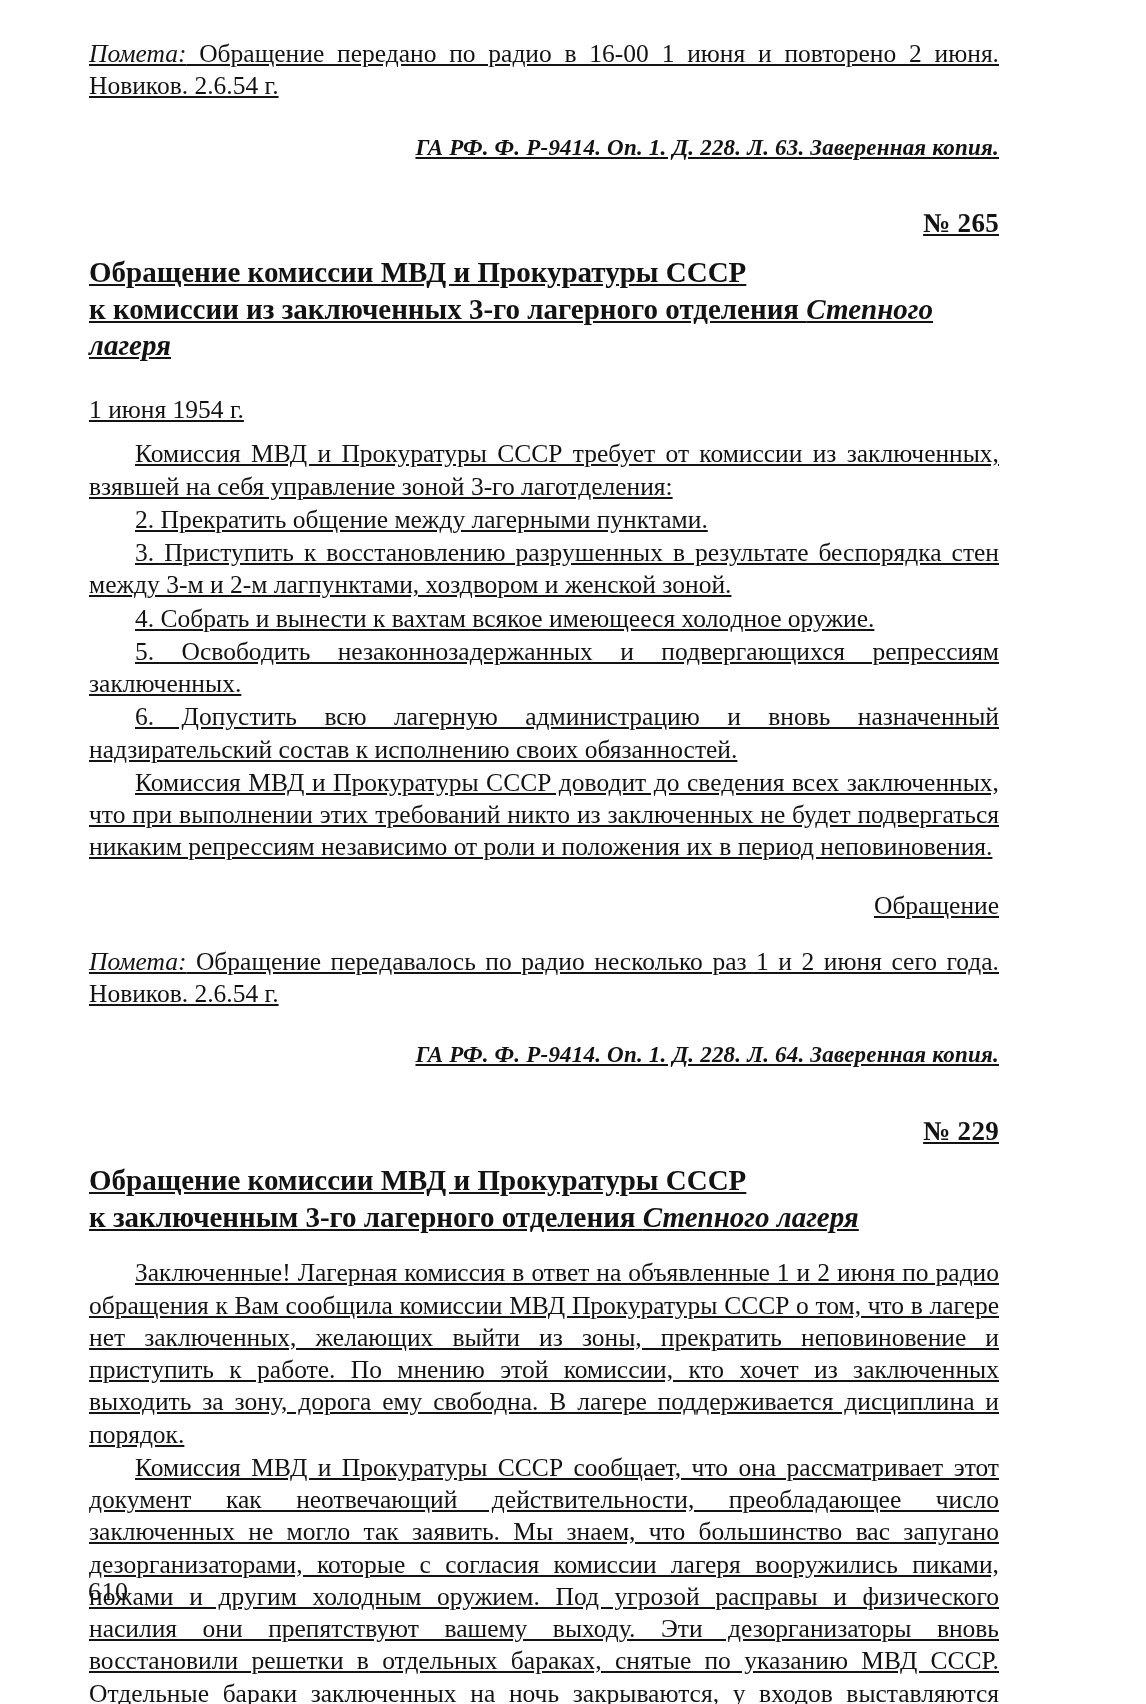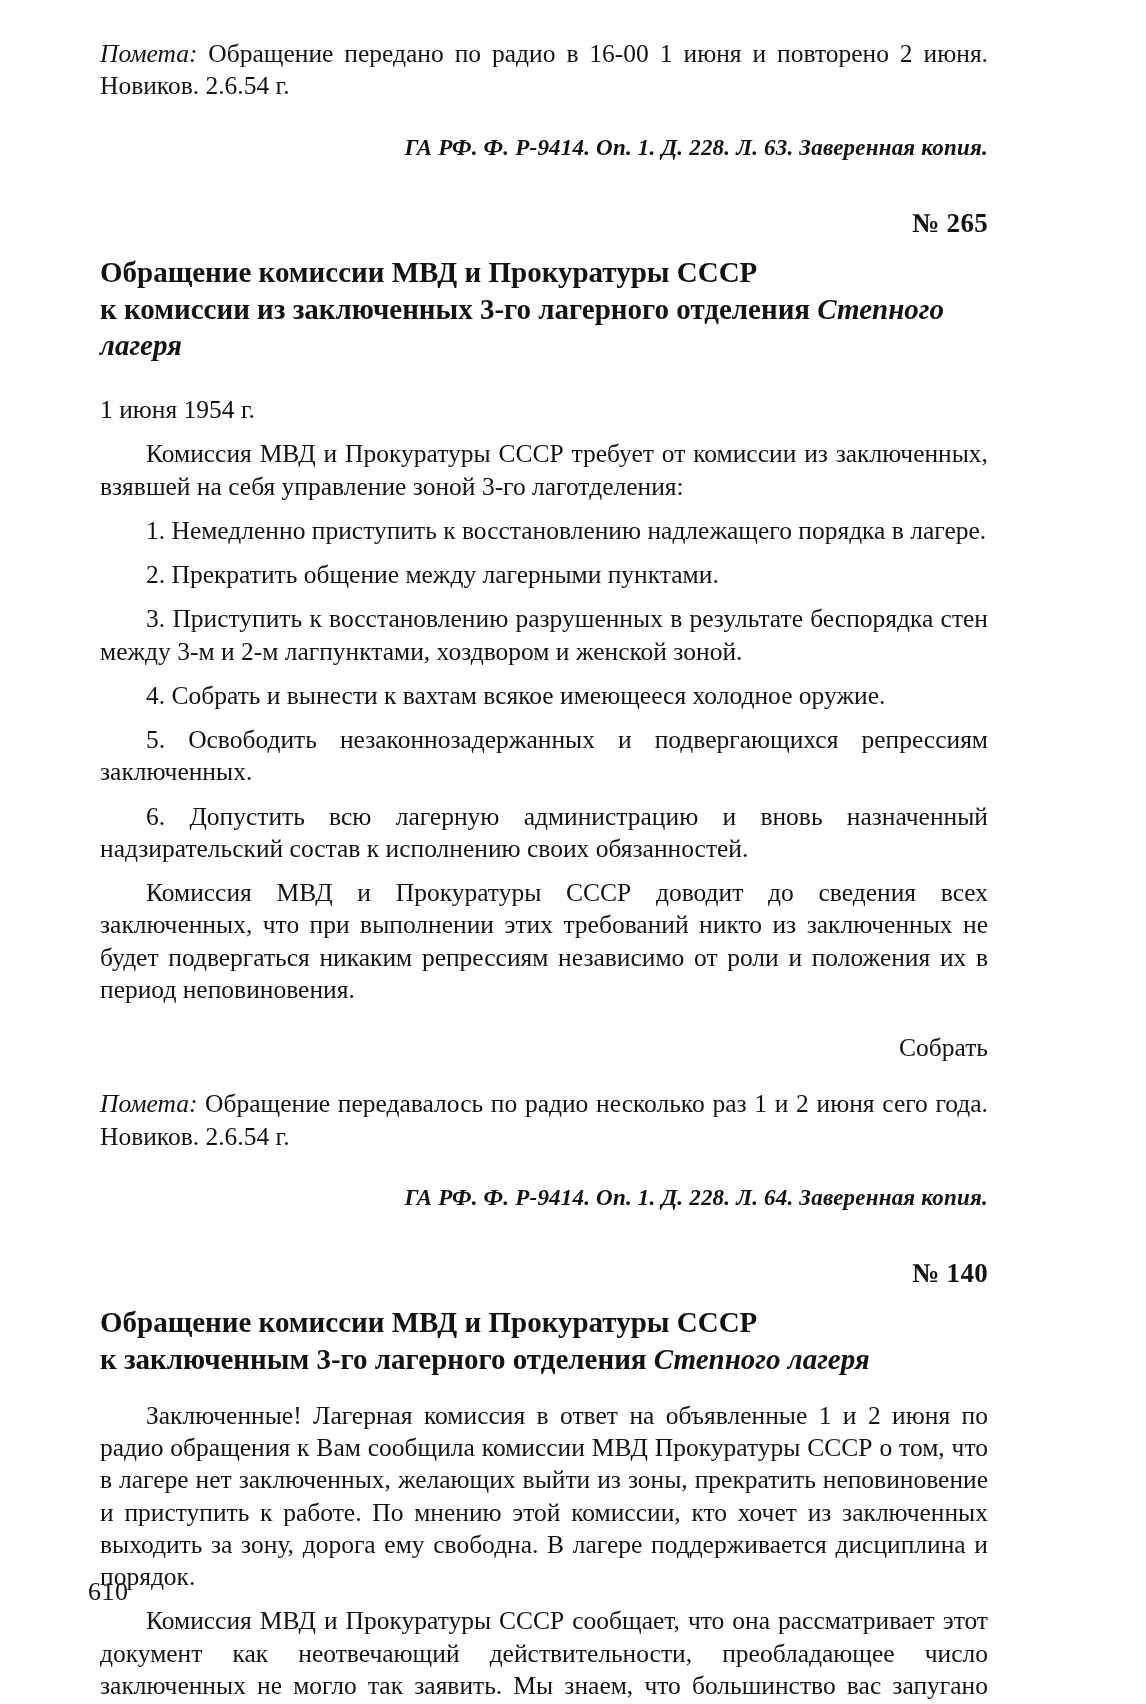--- a/index.html
+++ b/index.html
@@ -23,25 +23,26 @@
     padding: 0;
     box-sizing: border-box;
   }
   .content {
     position: absolute;
     left: 88px;
     top: 38px;
     width: 912px;
   }
   p {
-    margin: 12px;
+    margin: 1px;
     font-size: 25.5px;
     line-height: 1.265;
     text-align: justify;
     text-justify: inter-word;
+    text-decoration: underline;
   }
   .note {
     margin-top: 0;
   }
   .note .lead {
     font-style: italic;
   }
   .archive {
     font-style: italic;
     font-weight: bold;
@@ -109,35 +110,34 @@
     <p class="doc-number">№ 265</p>
 
     <p class="doc-title">
       <span>Обращение комиссии МВД и Прокуратуры СССР</span><br>
       <span>к комиссии из заключенных 3-го лагерного отделения </span><span class="ital">Степного лагеря</span>
     </p>
 
     <p class="doc-date">1 июня 1954 г.</p>
 
     <p class="body-par">Комиссия МВД и Прокуратуры СССР требует от комиссии из заключенных, взявшей на себя управление зоной 3-го лаготделения:</p>
-    <p class="body-par tight">1. Немедленно приступить к восстановлению надлежащего порядка в лагере.</p>
     <p class="body-par tight">2. Прекратить общение между лагерными пунктами.</p>
     <p class="body-par tight">3. Приступить к восстановлению разрушенных в результате беспорядка стен между 3-м и 2-м лагпунктами, хоздвором и женской зоной.</p>
     <p class="body-par tight">4. Собрать и вынести к вахтам всякое имеющееся холодное оружие.</p>
     <p class="body-par tight">5. Освободить незаконнозадержанных и подвергающихся репрессиям заключенных.</p>
     <p class="body-par tight">6. Допустить всю лагерную администрацию и вновь назначенный надзирательский состав к исполнению своих обязанностей.</p>
     <p class="body-par tight">Комиссия МВД и Прокуратуры СССР доводит до сведения всех заключенных, что при выполнении этих требований никто из заключенных не будет подвергаться никаким репрессиям независимо от роли и положения их в период неповиновения.</p>
 
-    <p class="signature">Собрать</p>
+    <p class="signature">Обращение</p>
 
     <p class="note note-block"><span class="lead">Помета:</span><span> Обращение передавалось по радио несколько раз 1 и 2 июня сего года. Новиков. 2.6.54 г.</span></p>
 
     <p class="archive">ГА РФ. Ф. Р-9414. Оп. 1. Д. 228. Л. 64. Заверенная копия.</p>
 
-    <p class="doc-number">№ 140</p>
+    <p class="doc-number">№ 229</p>
 
     <p class="doc-title">
       <span>Обращение комиссии МВД и Прокуратуры СССР</span><br>
       <span>к заключенным 3-го лагерного отделения </span><span class="ital">Степного лагеря</span>
     </p>
 
 
     <p class="body-par gap-md">Заключенные! Лагерная комиссия в ответ на объявленные 1 и 2 июня по радио обращения к Вам сообщила комиссии МВД Прокуратуры СССР о том, что в лагере нет заключенных, желающих выйти из зоны, прекратить неповиновение и приступить к работе. По мнению этой комиссии, кто хочет из заключенных выходить за зону, дорога ему свободна. В лагере поддерживается дисциплина и порядок.</p>
     <p class="body-par tight">Комиссия МВД и Прокуратуры СССР сообщает, что она рассматривает этот документ как неотвечающий действительности, преобладающее число заключенных не могло так заявить. Мы знаем, что большинство вас запугано дезорганизаторами, которые с согласия комиссии лагеря вооружились пиками, ножами и другим холодным оружием. Под угрозой расправы и физического насилия они препятствуют вашему выходу. Эти дезорганизаторы вновь восстановили решетки в отдельных бараках, снятые по указанию МВД СССР. Отдельные бараки заключенных на ночь закрываются, у входов выставляются пикеты и вам запрещается выходить из бараков.</p>
 

